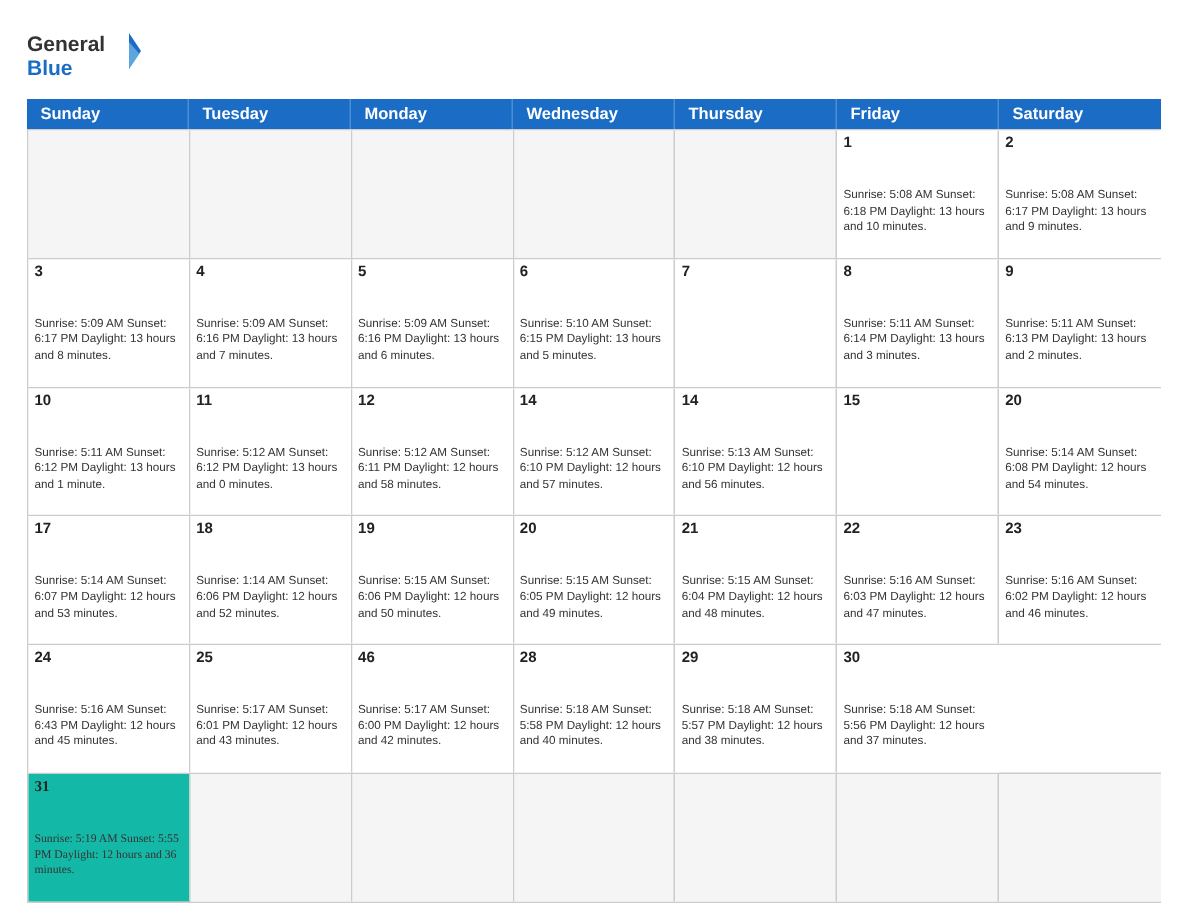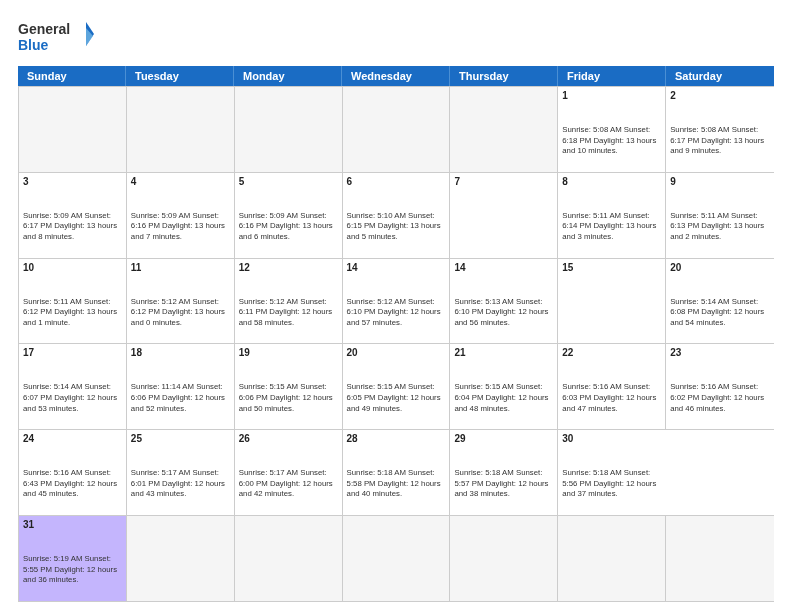--- a/index.html
+++ b/index.html
@@ -97,21 +97,22 @@
     .day-info {
       font-size: 7.8px;
       line-height: 1.35;
       color: #333;
       margin-top: 24px;
     }
     .last-row .cal-cell {
       background: #f5f5f5;
     }
     .last-row .cal-cell.has-data {
-      background: #c4b5fd;
+      background: #14b8a6;
+      font-family: Liberation Serif, serif;
     }
   </style>
 </head>
 <body>
 
 <div class="page">
   <div class="header">
     <div class="logo">
   <svg width="80" height="40" viewBox="0 0 80 40">
     <text x="0" y="16" font-size="14" font-weight="bold" fill="#333" font-family="Arial">General</text>
@@ -240,21 +241,21 @@
         </div>
         <div class="cal-row">
           <div class="cal-cell">
             <span class="day-num">17</span>
             <div class="day-info">Sunrise: 5:14 AM
 Sunset: 6:07 PM
 Daylight: 12 hours and 53 minutes.</div>
           </div>
           <div class="cal-cell">
             <span class="day-num">18</span>
-            <div class="day-info">Sunrise: 11:14 AM
+            <div class="day-info">Sunrise: 1:14 AM
 Sunset: 6:06 PM
 Daylight: 12 hours and 52 minutes.</div>
           </div>
           <div class="cal-cell">
             <span class="day-num">19</span>
             <div class="day-info">Sunrise: 5:15 AM
 Sunset: 6:06 PM
 Daylight: 12 hours and 50 minutes.</div>
           </div>
           <div class="cal-cell">
@@ -289,21 +290,21 @@
 Sunset: 6:43 PM
 Daylight: 12 hours and 45 minutes.</div>
           </div>
           <div class="cal-cell">
             <span class="day-num">25</span>
             <div class="day-info">Sunrise: 5:17 AM
 Sunset: 6:01 PM
 Daylight: 12 hours and 43 minutes.</div>
           </div>
           <div class="cal-cell">
-            <span class="day-num">26</span>
+            <span class="day-num">46</span>
             <div class="day-info">Sunrise: 5:17 AM
 Sunset: 6:00 PM
 Daylight: 12 hours and 42 minutes.</div>
           </div>
           <div class="cal-cell">
             <span class="day-num">28</span>
             <div class="day-info">Sunrise: 5:18 AM
 Sunset: 5:58 PM
 Daylight: 12 hours and 40 minutes.</div>
           </div>

